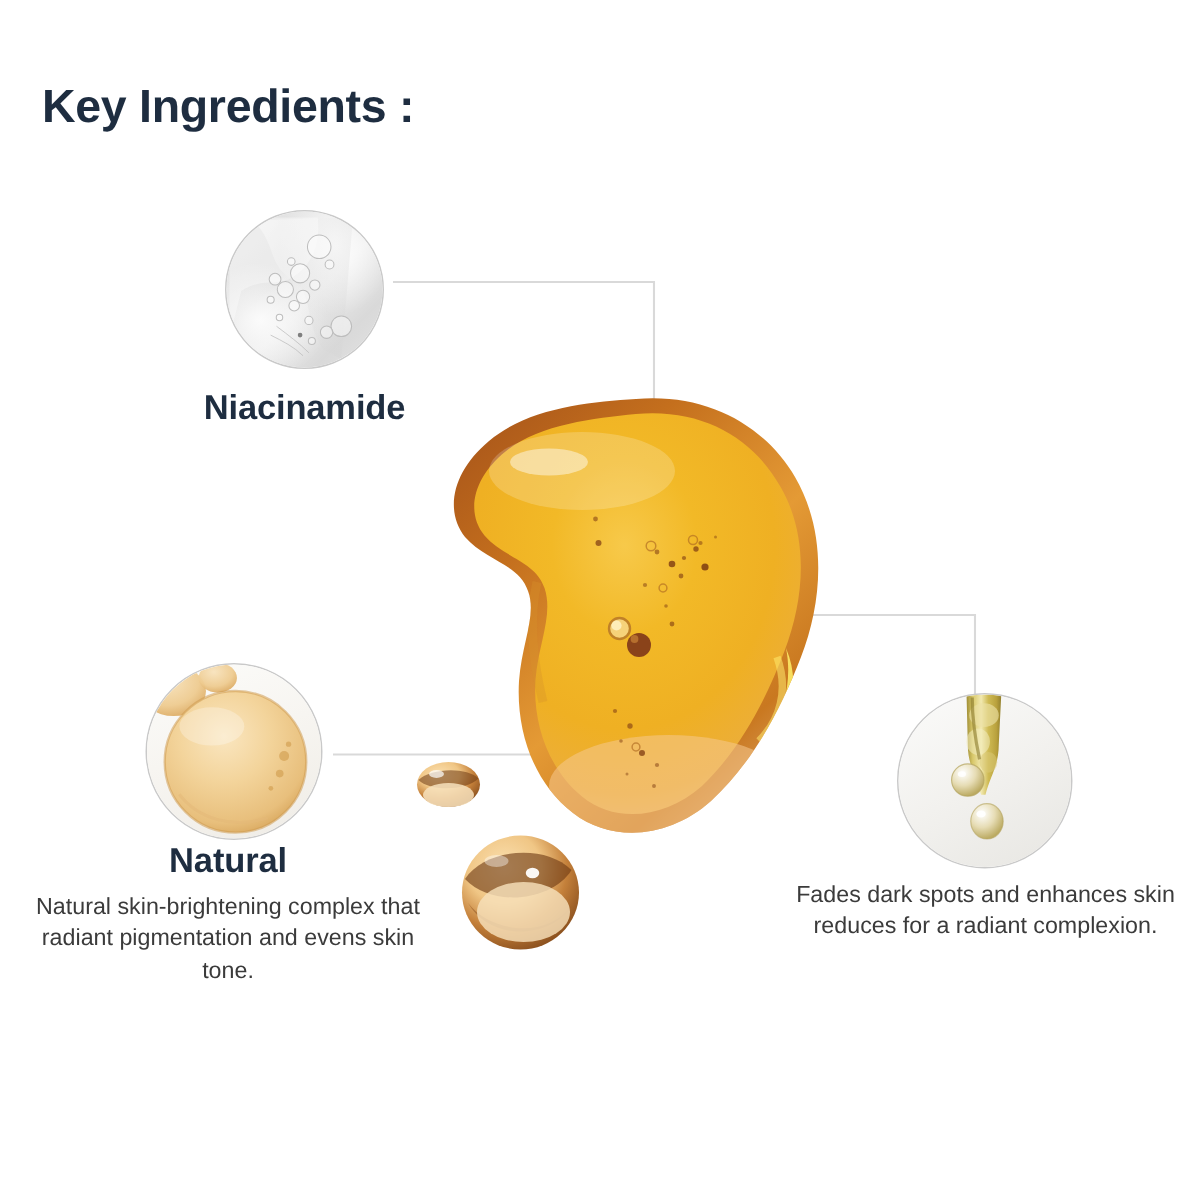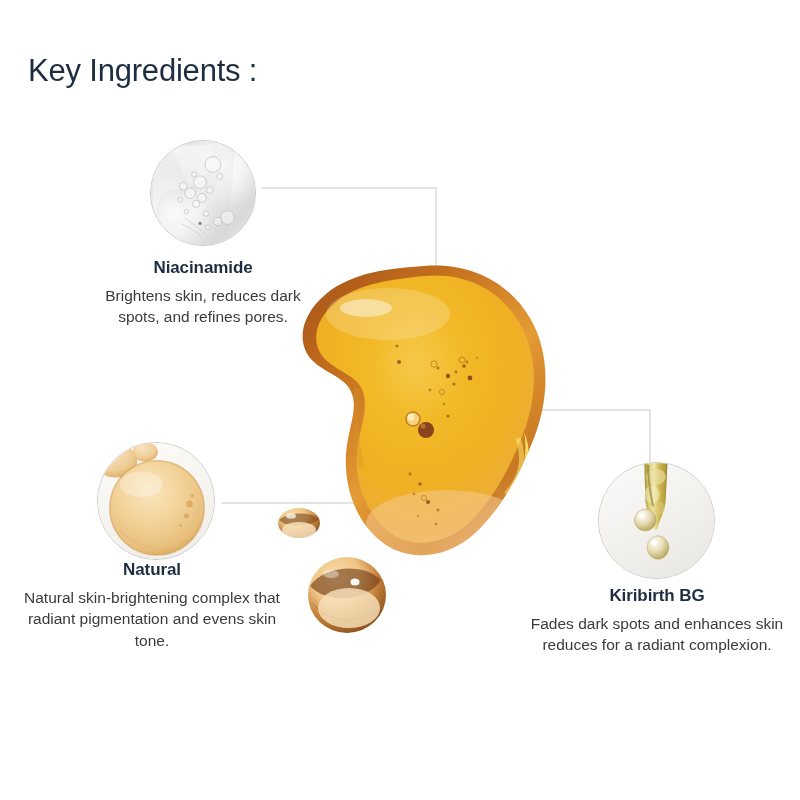--- a/index.html
+++ b/index.html
@@ -17,21 +17,21 @@
     background: #ffffff;
     overflow: hidden;
   }
 
   
   #page-title {
     position: absolute;
     left: 28px;
     top: 53px;
     font-size: 31px;
-    font-weight: 400;
+    font-weight: 700;
     letter-spacing: -0.2px;
     color: #1e2d40;
     white-space: nowrap;
   }
 
   
   #connectors {
     position: absolute;
     left: 0; top: 0;
     width: 800px; height: 800px;
@@ -98,21 +98,21 @@
   }
   #droplet-large {
     position: absolute;
     left: 307px; top: 556px;
     width: 80px; height: 78px;
   }
 
   
   .info-block { position: absolute; }
   .info-title {
-    font-size: 17px;
+    font-size: 23px;
     font-weight: 700;
     color: #1e2d40;
     text-align: center;
     margin: 0 0 7px 0;
     letter-spacing: -0.1px;
   }
   .info-body {
     font-size: 15.5px;
     line-height: 1.38;
     color: #3b3b3b;
@@ -366,26 +366,24 @@
     <ellipse cx="40" cy="39" rx="39" ry="38" fill="url(#dropG)"></ellipse>
     <path d="M3,30 C16,10 56,6 74,24 C62,44 22,50 3,30 Z" fill="#6a3712" opacity="0.6"></path>
     <path d="M5,46 C20,66 58,70 74,48 C60,70 20,72 5,46 Z" fill="#8b5221" opacity="0.5"></path>
     <ellipse cx="42" cy="52" rx="31" ry="20" fill="#f6e1bb" opacity="0.82"></ellipse>
     <ellipse cx="48" cy="26" rx="4.5" ry="3.5" fill="#ffffff" opacity="0.95"></ellipse>
     <ellipse cx="24" cy="18" rx="8" ry="4" fill="#ffffff" opacity="0.4"></ellipse>
   </svg>
 
   <div class="info-block" id="block-niacinamide">
     <p class="info-title">Niacinamide</p>
-    <p class="info-body">Brightens skin, reduces dark spots, and refines pores.</p>
   </div>
 
   <div class="info-block" id="block-rayolys">
     <p class="info-title">Natural</p>
     <p class="info-body">Natural skin-brightening complex that radiant pigmentation and evens skin tone.</p>
   </div>
 
   <div class="info-block" id="block-kiribirth">
-    <p class="info-title">Kiribirth BG</p>
     <p class="info-body">Fades dark spots and enhances skin reduces for a radiant complexion.</p>
   </div>
 
 </div>
 
 </body></html>

